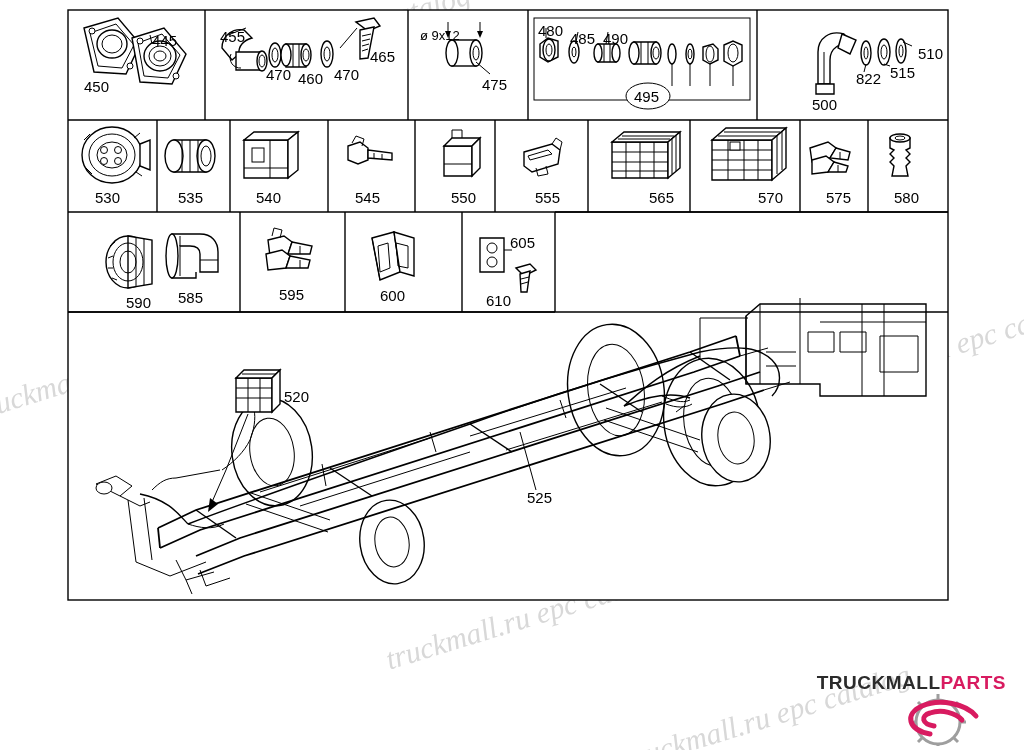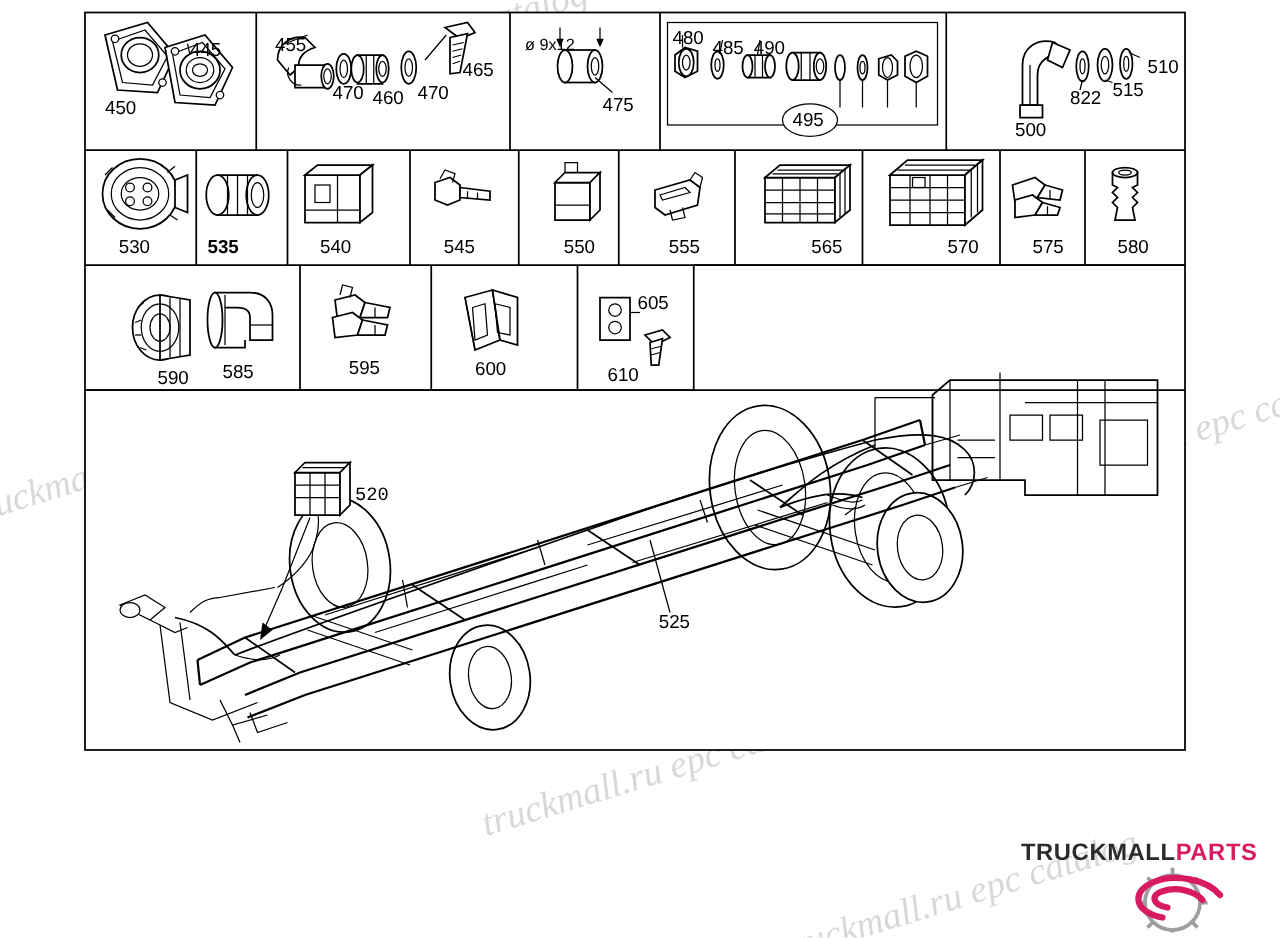--- a/index.html
+++ b/index.html
@@ -500,38 +500,38 @@
   <div class="label" style="left:538px;top:22px;">480</div>
   <div class="label" style="left:570px;top:30px;">485</div>
   <div class="label" style="left:603px;top:30px;text-align:center;">490</div>
   <div class="label" style="left:634px;top:88px;">495</div>
   <div class="label" style="left:812px;top:96px;">500</div>
   <div class="label" style="left:856px;top:70px;">822</div>
   <div class="label" style="left:890px;top:64px;">515</div>
   <div class="label" style="left:918px;top:45px;">510</div>
 
   <div class="label" style="left:95px;top:189px;">530</div>
-  <div class="label" style="left:166px;top:189px;font-weight:bold;">535</div>
+  <div class="label" style="left:178px;top:189px;">535</div>
   <div class="label" style="left:256px;top:189px;">540</div>
   <div class="label" style="left:355px;top:189px;">545</div>
   <div class="label" style="left:451px;top:189px;">550</div>
   <div class="label" style="left:535px;top:189px;">555</div>
   <div class="label" style="left:649px;top:189px;">565</div>
   <div class="label" style="left:758px;top:189px;">570</div>
   <div class="label" style="left:826px;top:189px;">575</div>
   <div class="label" style="left:894px;top:189px;">580</div>
 
   <div class="label" style="left:126px;top:294px;">590</div>
   <div class="label" style="left:178px;top:289px;">585</div>
   <div class="label" style="left:279px;top:286px;">595</div>
   <div class="label" style="left:380px;top:287px;">600</div>
   <div class="label" style="left:510px;top:234px;">605</div>
   <div class="label" style="left:486px;top:292px;">610</div>
 
-  <div class="label" style="left:284px;top:388px;font-family:Liberation Mono, monospace;">520</div>
+  <div class="label" style="left:284px;top:388px;">520</div>
   <div class="label" style="left:527px;top:489px;">525</div>
 
   <div class="brand">
     <div class="brand-text">
       <span>TRUCKMALL</span><span class="accent">PARTS</span>
     </div>
     <svg width="180" height="52" viewBox="0 0 180 52" style="position:absolute;right:0;top:22px;">
       <g fill="none" stroke="#9e9e9e" stroke-width="3">
         <circle cx="108" cy="28" r="22"></circle>
         <path d="M108 6 L108 0 M108 50 L108 56 M86 28 L80 28 M130 28 L136 28 M92 12 L88 8 M124 44 L128 48 M124 12 L128 8 M92 44 L88 48"></path>

